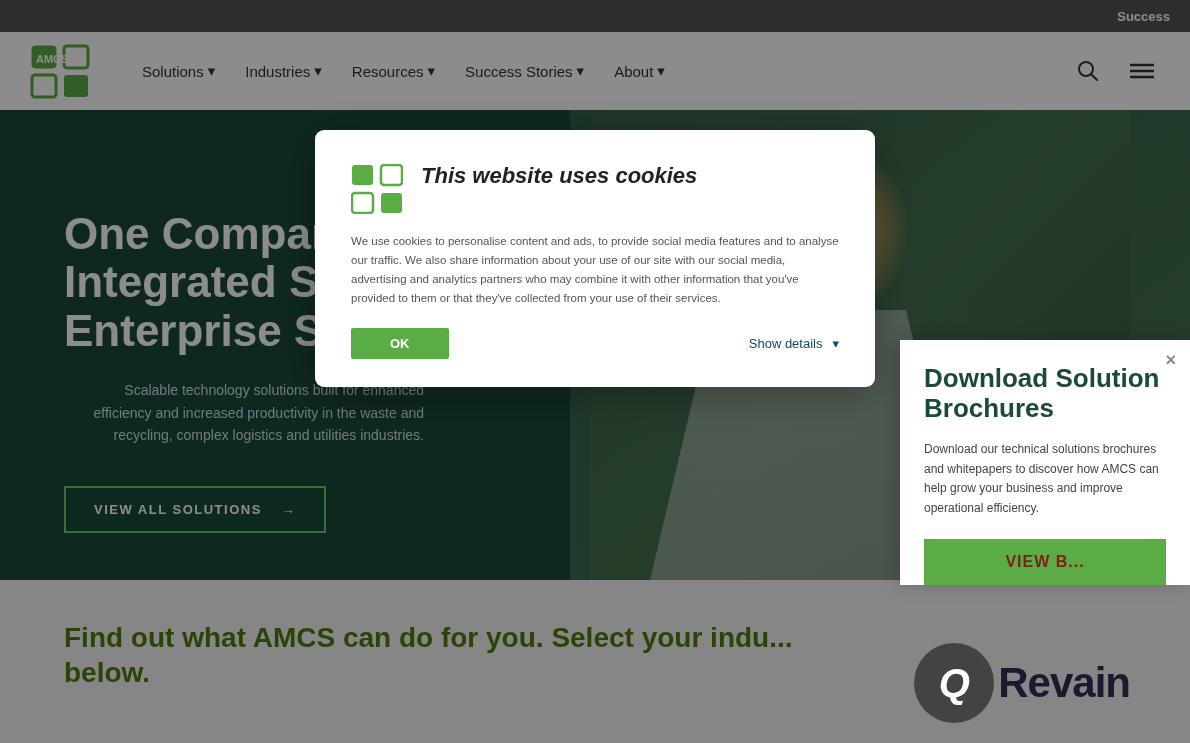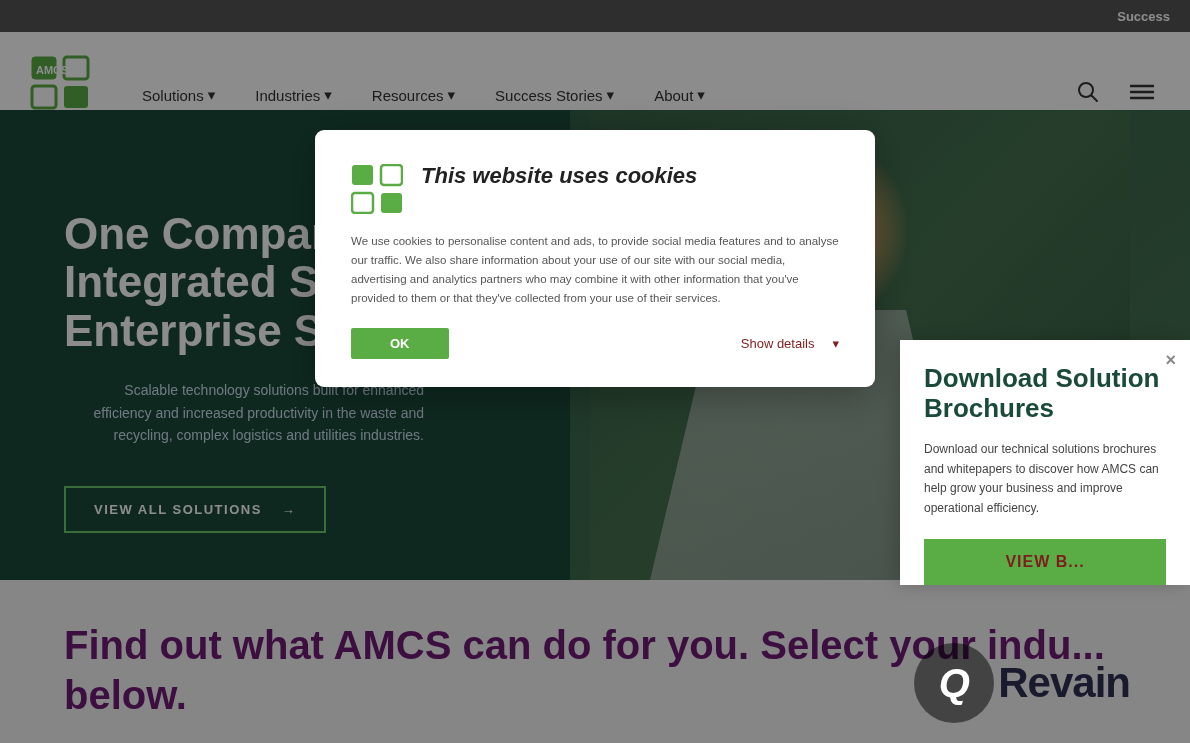--- a/index.html
+++ b/index.html
@@ -19,38 +19,38 @@
       font-size: 13px;
       font-weight: bold;
       cursor: pointer;
     }
 
     
     .navbar {
       background: #fff;
       height: 78px;
       display: flex;
-      align-items: flex-end;
+      align-items: center;
       padding: 0 30px;
       position: relative;
       z-index: 10;
     }
     .logo-wrap {
       display: flex;
       align-items: center;
       margin-right: 40px;
     }
     .logo-icon {
       width: 60px;
       height: 55px;
     }
     .nav-links {
       display: flex;
       align-items: center;
-      gap: 16px;
+      gap: 6px;
       flex: 1;
     }
     .nav-item {
       display: flex;
       align-items: center;
       gap: 4px;
       padding: 6px 12px;
       font-size: 15px;
       color: #333;
       cursor: pointer;
@@ -124,23 +124,23 @@
       text-transform: uppercase;
     }
 
     
     .find-section {
       background: #f5f5f5;
       padding: 40px 64px 20px;
       height: 163px;
     }
     .find-title {
-      font-size: 40px;
+      font-size: 28px;
       font-weight: 800;
-      color: #701a75;
+      color: #4d7c0f;
       line-height: 1.25;
     }
 
     
     .overlay {
       position: fixed;
       top: 0; left: 0;
       width: 100%; height: 100%;
       background: rgba(0,0,0,0.45);
       z-index: 100;
@@ -192,25 +192,25 @@
       color: #fff;
       border: none;
       padding: 8px 39px;
       font-size: 13px;
       font-weight: bold;
       cursor: pointer;
       border-radius: 2px;
     }
     .show-details {
       font-size: 13px;
-      color: #7f1d1d;
-      cursor: pointer;
-      display: flex;
-      align-items: center;
-      gap: 18px;
+      color: #0c4a6e;
+      cursor: pointer;
+      display: flex;
+      align-items: center;
+      gap: 10px;
     }
 
     
     .download-panel {
       position: fixed;
       right: 0;
       top: 340px;
       width: 290px;
       background: #fff;
       box-shadow: -4px 0 20px rgba(0,0,0,0.2);

